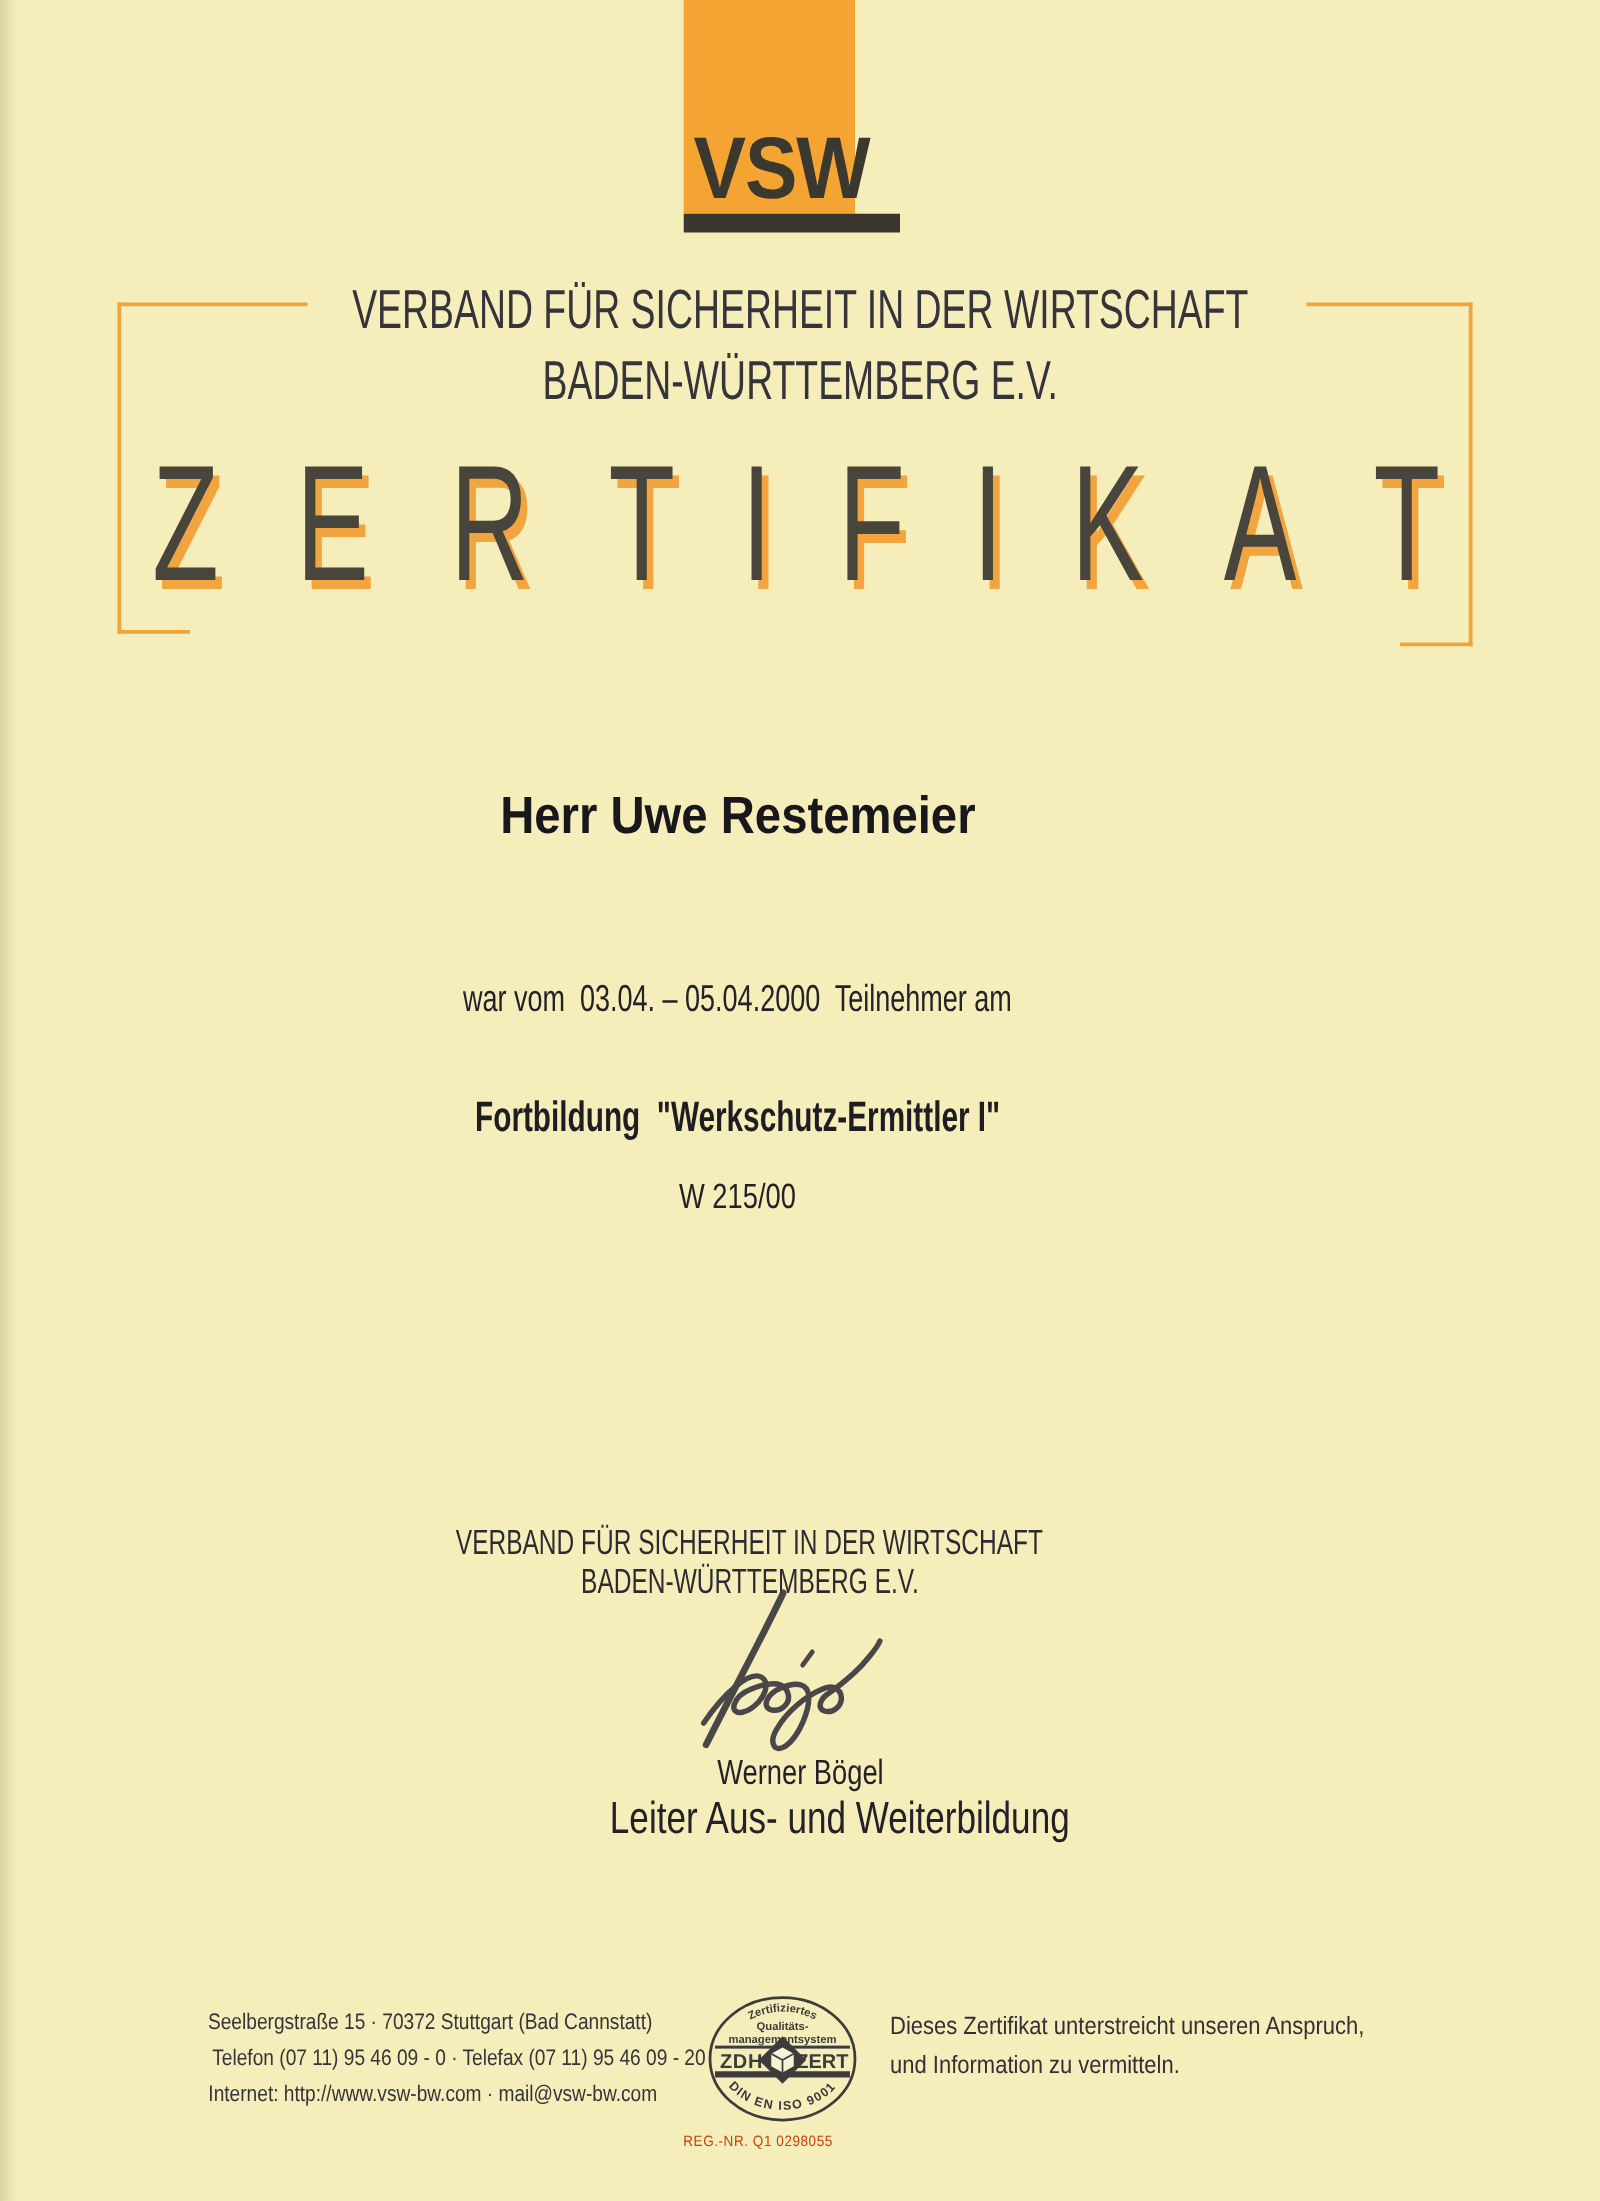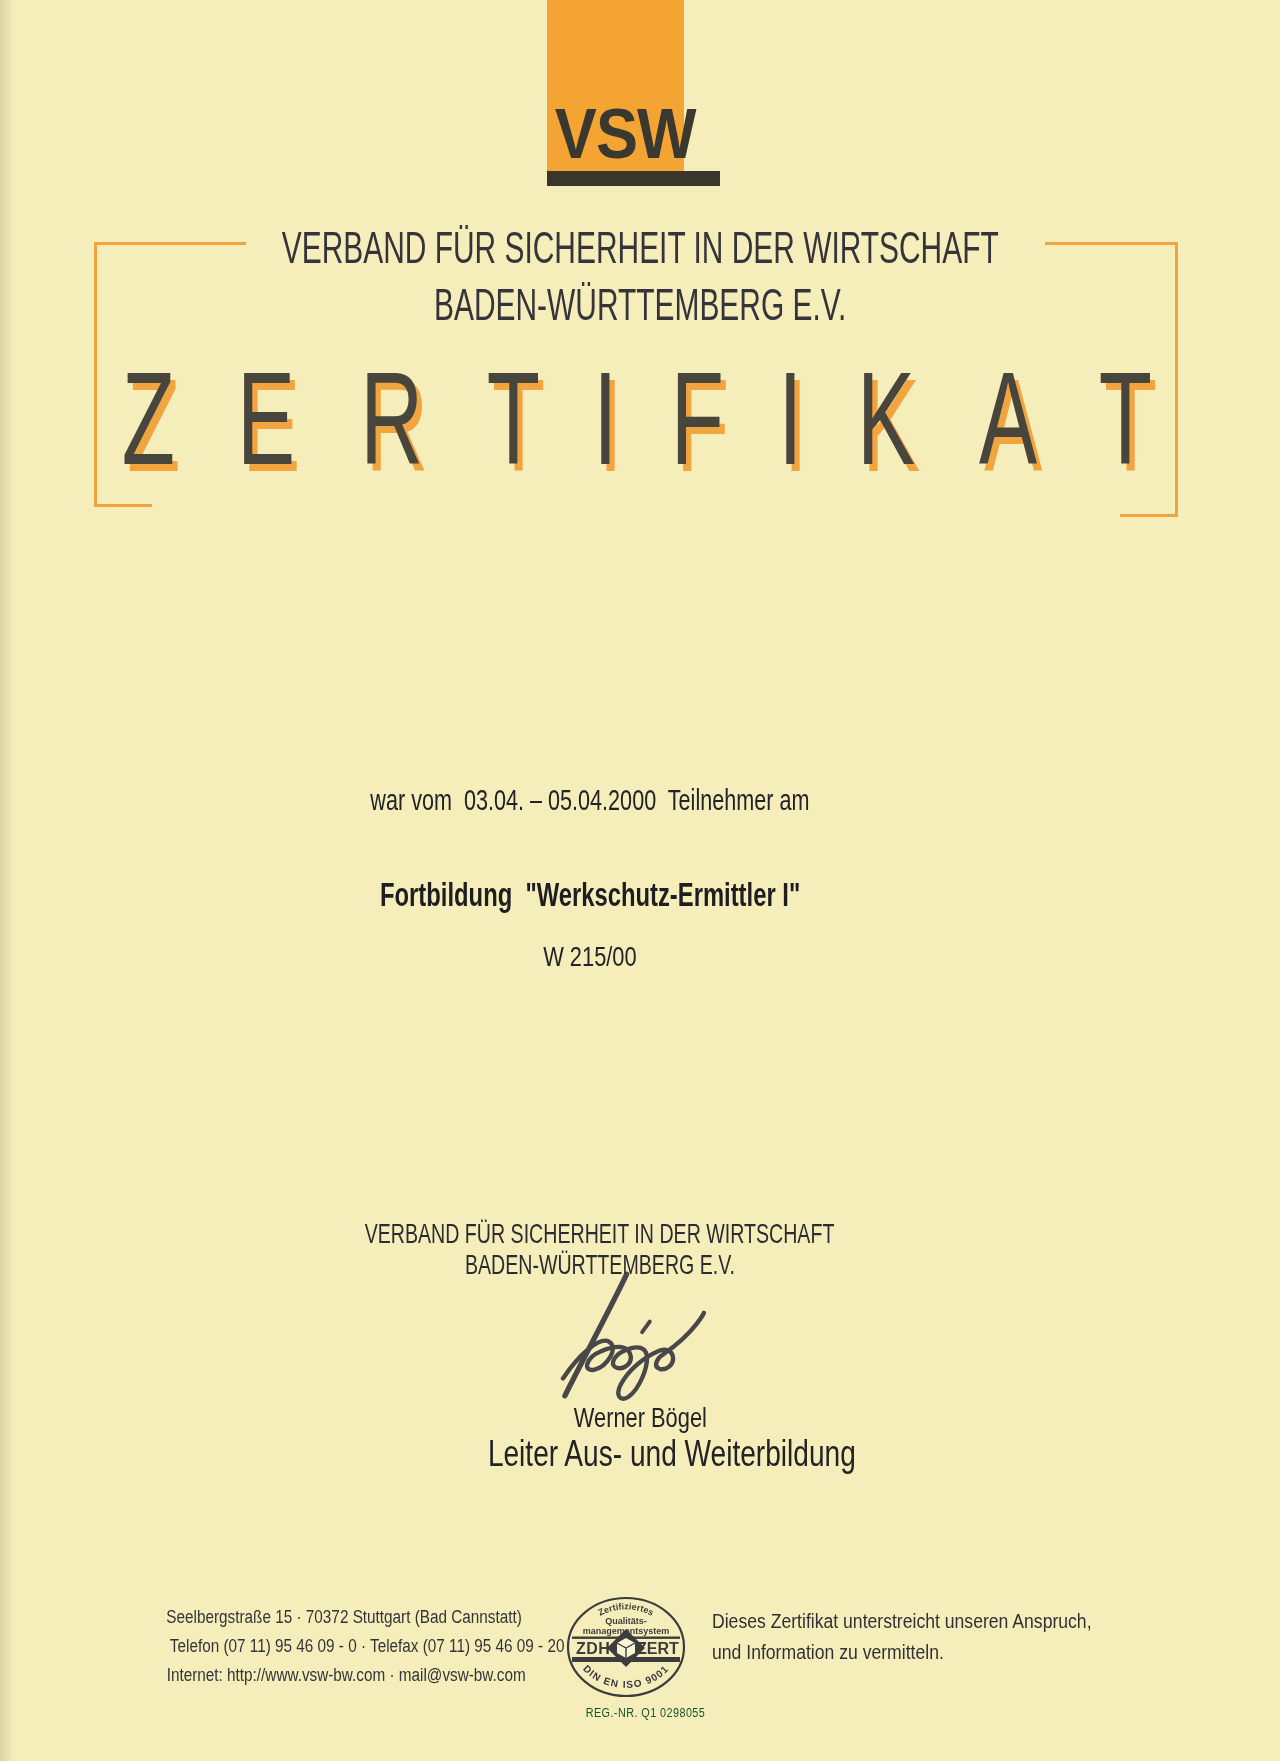--- a/index.html
+++ b/index.html
@@ -54,22 +54,22 @@
   .signature{position:absolute;left:505px;top:1268px;width:280px;height:135px;}
 
   
   .footer-address{position:absolute;left:135px;top:1603px;width:410px;text-align:center;
     font-size:18px;line-height:29px;color:#34343a;}
   .footer-address .line span{white-space:nowrap;}
   .footer-claim{position:absolute;left:712px;top:1606px;width:440px;text-align:left;
     font-size:20px;line-height:31px;color:#303036;}
   .seal{position:absolute;left:564px;top:1596px;width:124px;height:114px;}
   .seal text{font-family:"Liberation Sans","DejaVu Sans",sans-serif;}
-  .reg-number{position:absolute;left:540px;top:1706px;width:172px;text-align:right;
-    font-size:12px;letter-spacing:0.5px;color:#14532d;white-space:nowrap;}
+  .reg-number{position:absolute;left:540px;top:1706px;width:172px;text-align:left;
+    font-size:12px;letter-spacing:0.5px;color:#c2410c;white-space:nowrap;}
 </style>
 </head>
 <body>
 
 <div class="page">
 
   <div class="logo-box">
     <div class="logo-text">
       <span>VSW</span>
     </div>
@@ -94,20 +94,21 @@
     <span class="title-letter">R</span>
     <span class="title-letter">T</span>
     <span class="title-letter">I</span>
     <span class="title-letter">F</span>
     <span class="title-letter">I</span>
     <span class="title-letter">K</span>
     <span class="title-letter">A</span>
     <span class="title-letter">T</span>
   </div>
 
+  <div class="cline col-590 recipient"><span class="sx90">Herr Uwe Restemeier</span></div>
 
   <div class="cline col-590 participation"><span class="sx72">war vom  03.04. – 05.04.2000  Teilnehmer am</span></div>
 
   <div class="cline col-590 course-title"><span class="sx70">Fortbildung  "Werkschutz-Ermittler I"</span></div>
 
   <div class="cline col-590 course-code"><span class="sx78">W 215/00</span></div>
 
 
   <div class="cline col-600 issuer1"><span class="sx70">VERBAND FÜR SICHERHEIT IN DER WIRTSCHAFT</span></div>
   <div class="cline col-600 issuer2"><span class="sx70">BADEN-WÜRTTEMBERG E.V.</span></div>

